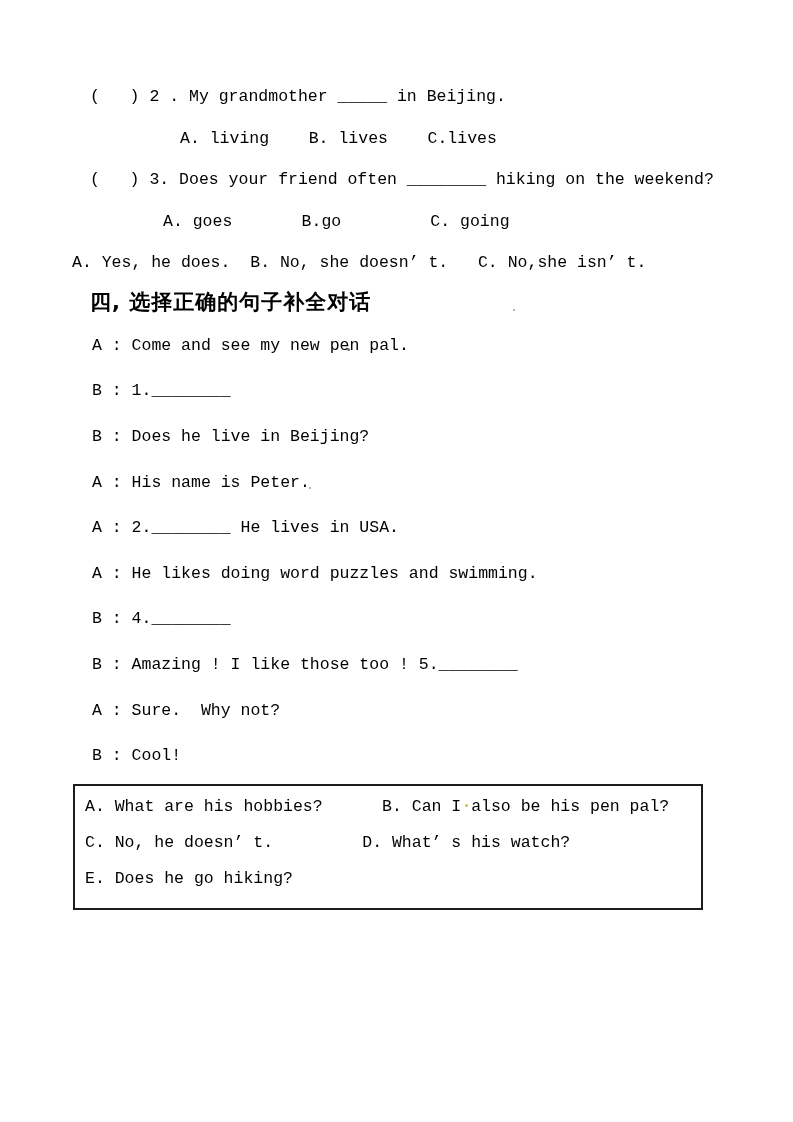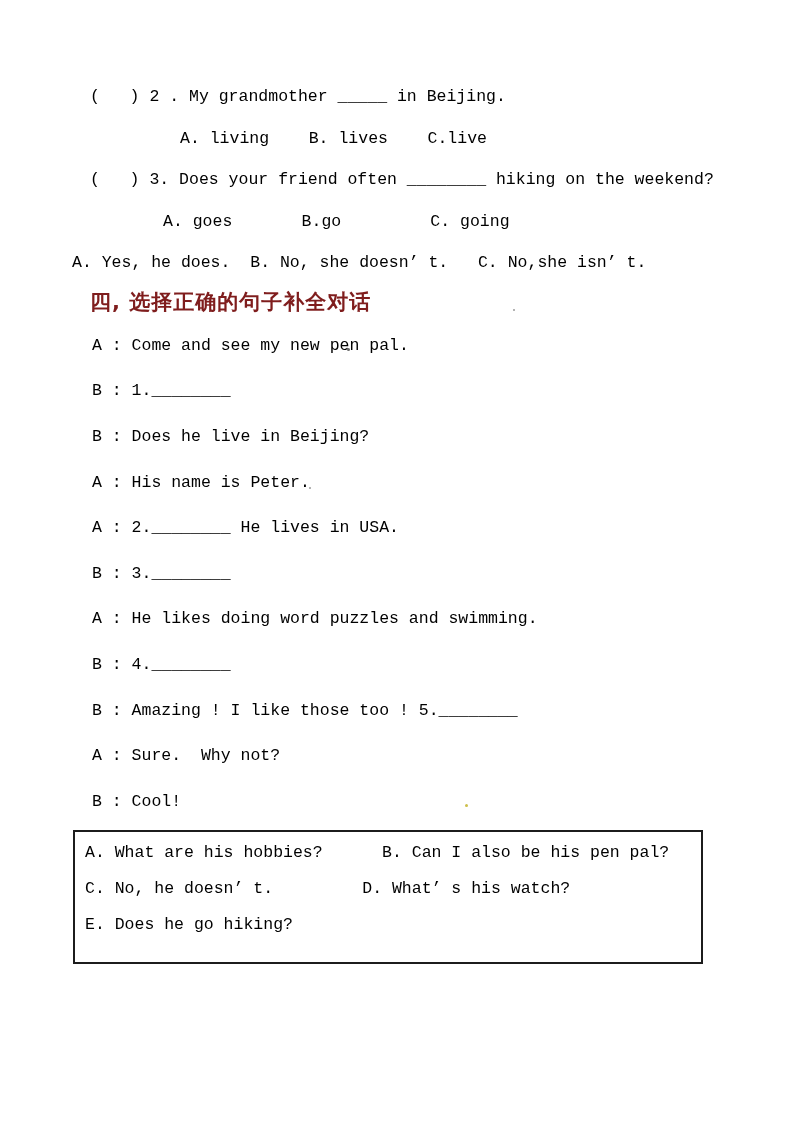--- a/index.html
+++ b/index.html
@@ -39,73 +39,72 @@
     display: flex;
     align-items: center;
     margin-left: 90px;
   }
   .heading {
     margin: 0;
     font-family: "DejaVu Sans", "Liberation Sans", sans-serif;
     font-size: 21px;
     font-weight: bold;
     letter-spacing: 1px;
-    color: #7f1d1d;
+    color: #000000;
   }
 
   
   .dialogue { margin-top: 3px; }
   .dialogue .line {
     height: 45.6px;
     margin-left: 92px;
   }
 
   
   .answer-box {
     margin-top: 6px;
     margin-left: 73px;
     width: 630px;
     box-sizing: border-box;
     border: 2px solid #1c1c1c;
-    padding: 2px 0 20px 10px;
+    padding: 2px 0 12px 10px;
   }
   .answer-box .line { height: 36px; }
 
   
   .speck {
     position: absolute;
     border-radius: 50%;
   }
   .speck-3 { width: 3px; height: 3px; }
   .speck-2 { width: 2px; height: 2px; }
 </style>
 </head>
 <body>
 
 <div class="page">
 
   <div class="mc">
     <div class="line indent-q">(   ) 2 . My grandmother _____ in Beijing.</div>
-    <div class="line indent-o2">A. living    B. lives    C.live</div>
+    <div class="line indent-o2">A. living    B. lives    C.lives</div>
     <div class="line indent-q">(   ) 3. Does your friend often ________ hiking on the weekend?</div>
     <div class="line indent-o3">A. goes       B.go         C. going</div>
     <div class="line indent-o4">A. Yes, he does.  B. No, she doesn’ t.   C. No,she isn’ t.</div>
   </div>
 
   <div class="heading-row">
     <h2 class="heading">四, 选择正确的句子补全对话</h2>
   </div>
 
   <div class="dialogue">
     <div class="line">A : Come and see my new pen pal.</div>
     <div class="line">B : 1.________</div>
     <div class="line">B : Does he live in Beijing?</div>
     <div class="line">A : His name is Peter.</div>
     <div class="line">A : 2.________ He lives in USA.</div>
-    <div class="line">B : 3.________</div>
     <div class="line">A : He likes doing word puzzles and swimming.</div>
     <div class="line">B : 4.________</div>
     <div class="line">B : Amazing ! I like those too ! 5.________</div>
     <div class="line">A : Sure.  Why not?</div>
     <div class="line">B : Cool!</div>
   </div>
 
   <div class="answer-box">
     <div class="line">A. What are his hobbies?      B. Can I also be his pen pal?</div>
     <div class="line">C. No, he doesn’ t.         D. What’ s his watch?</div>

